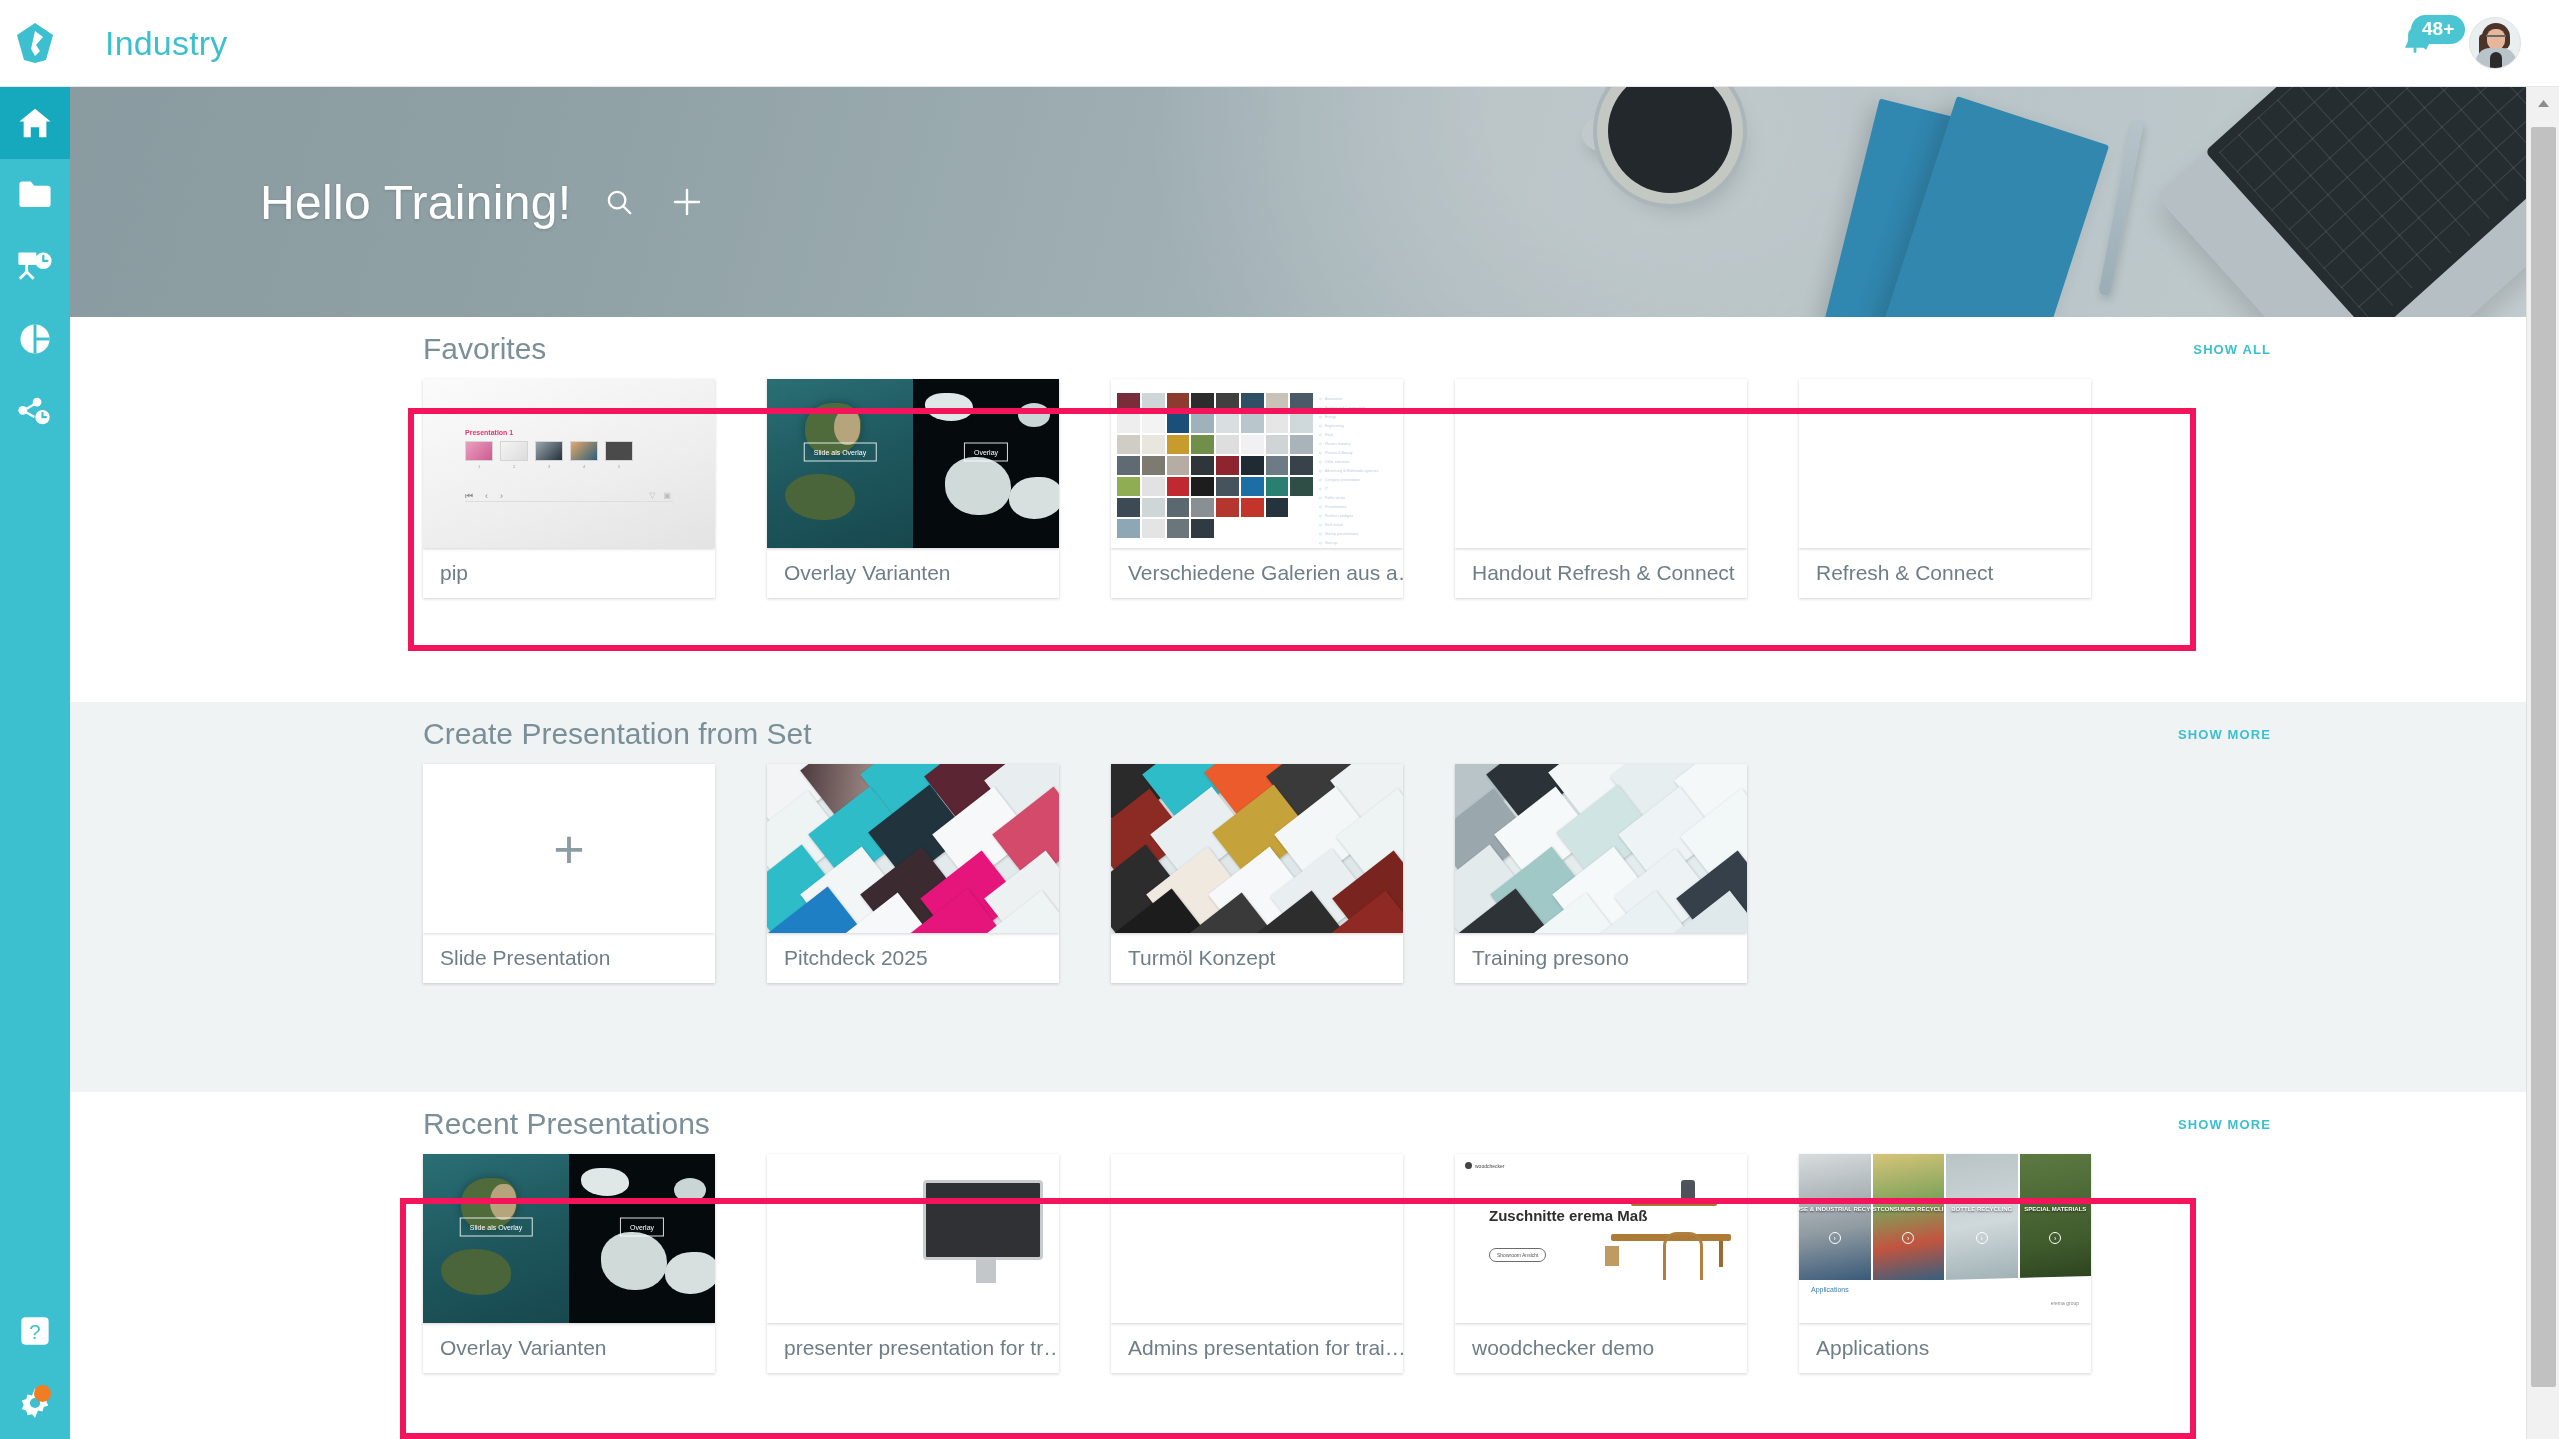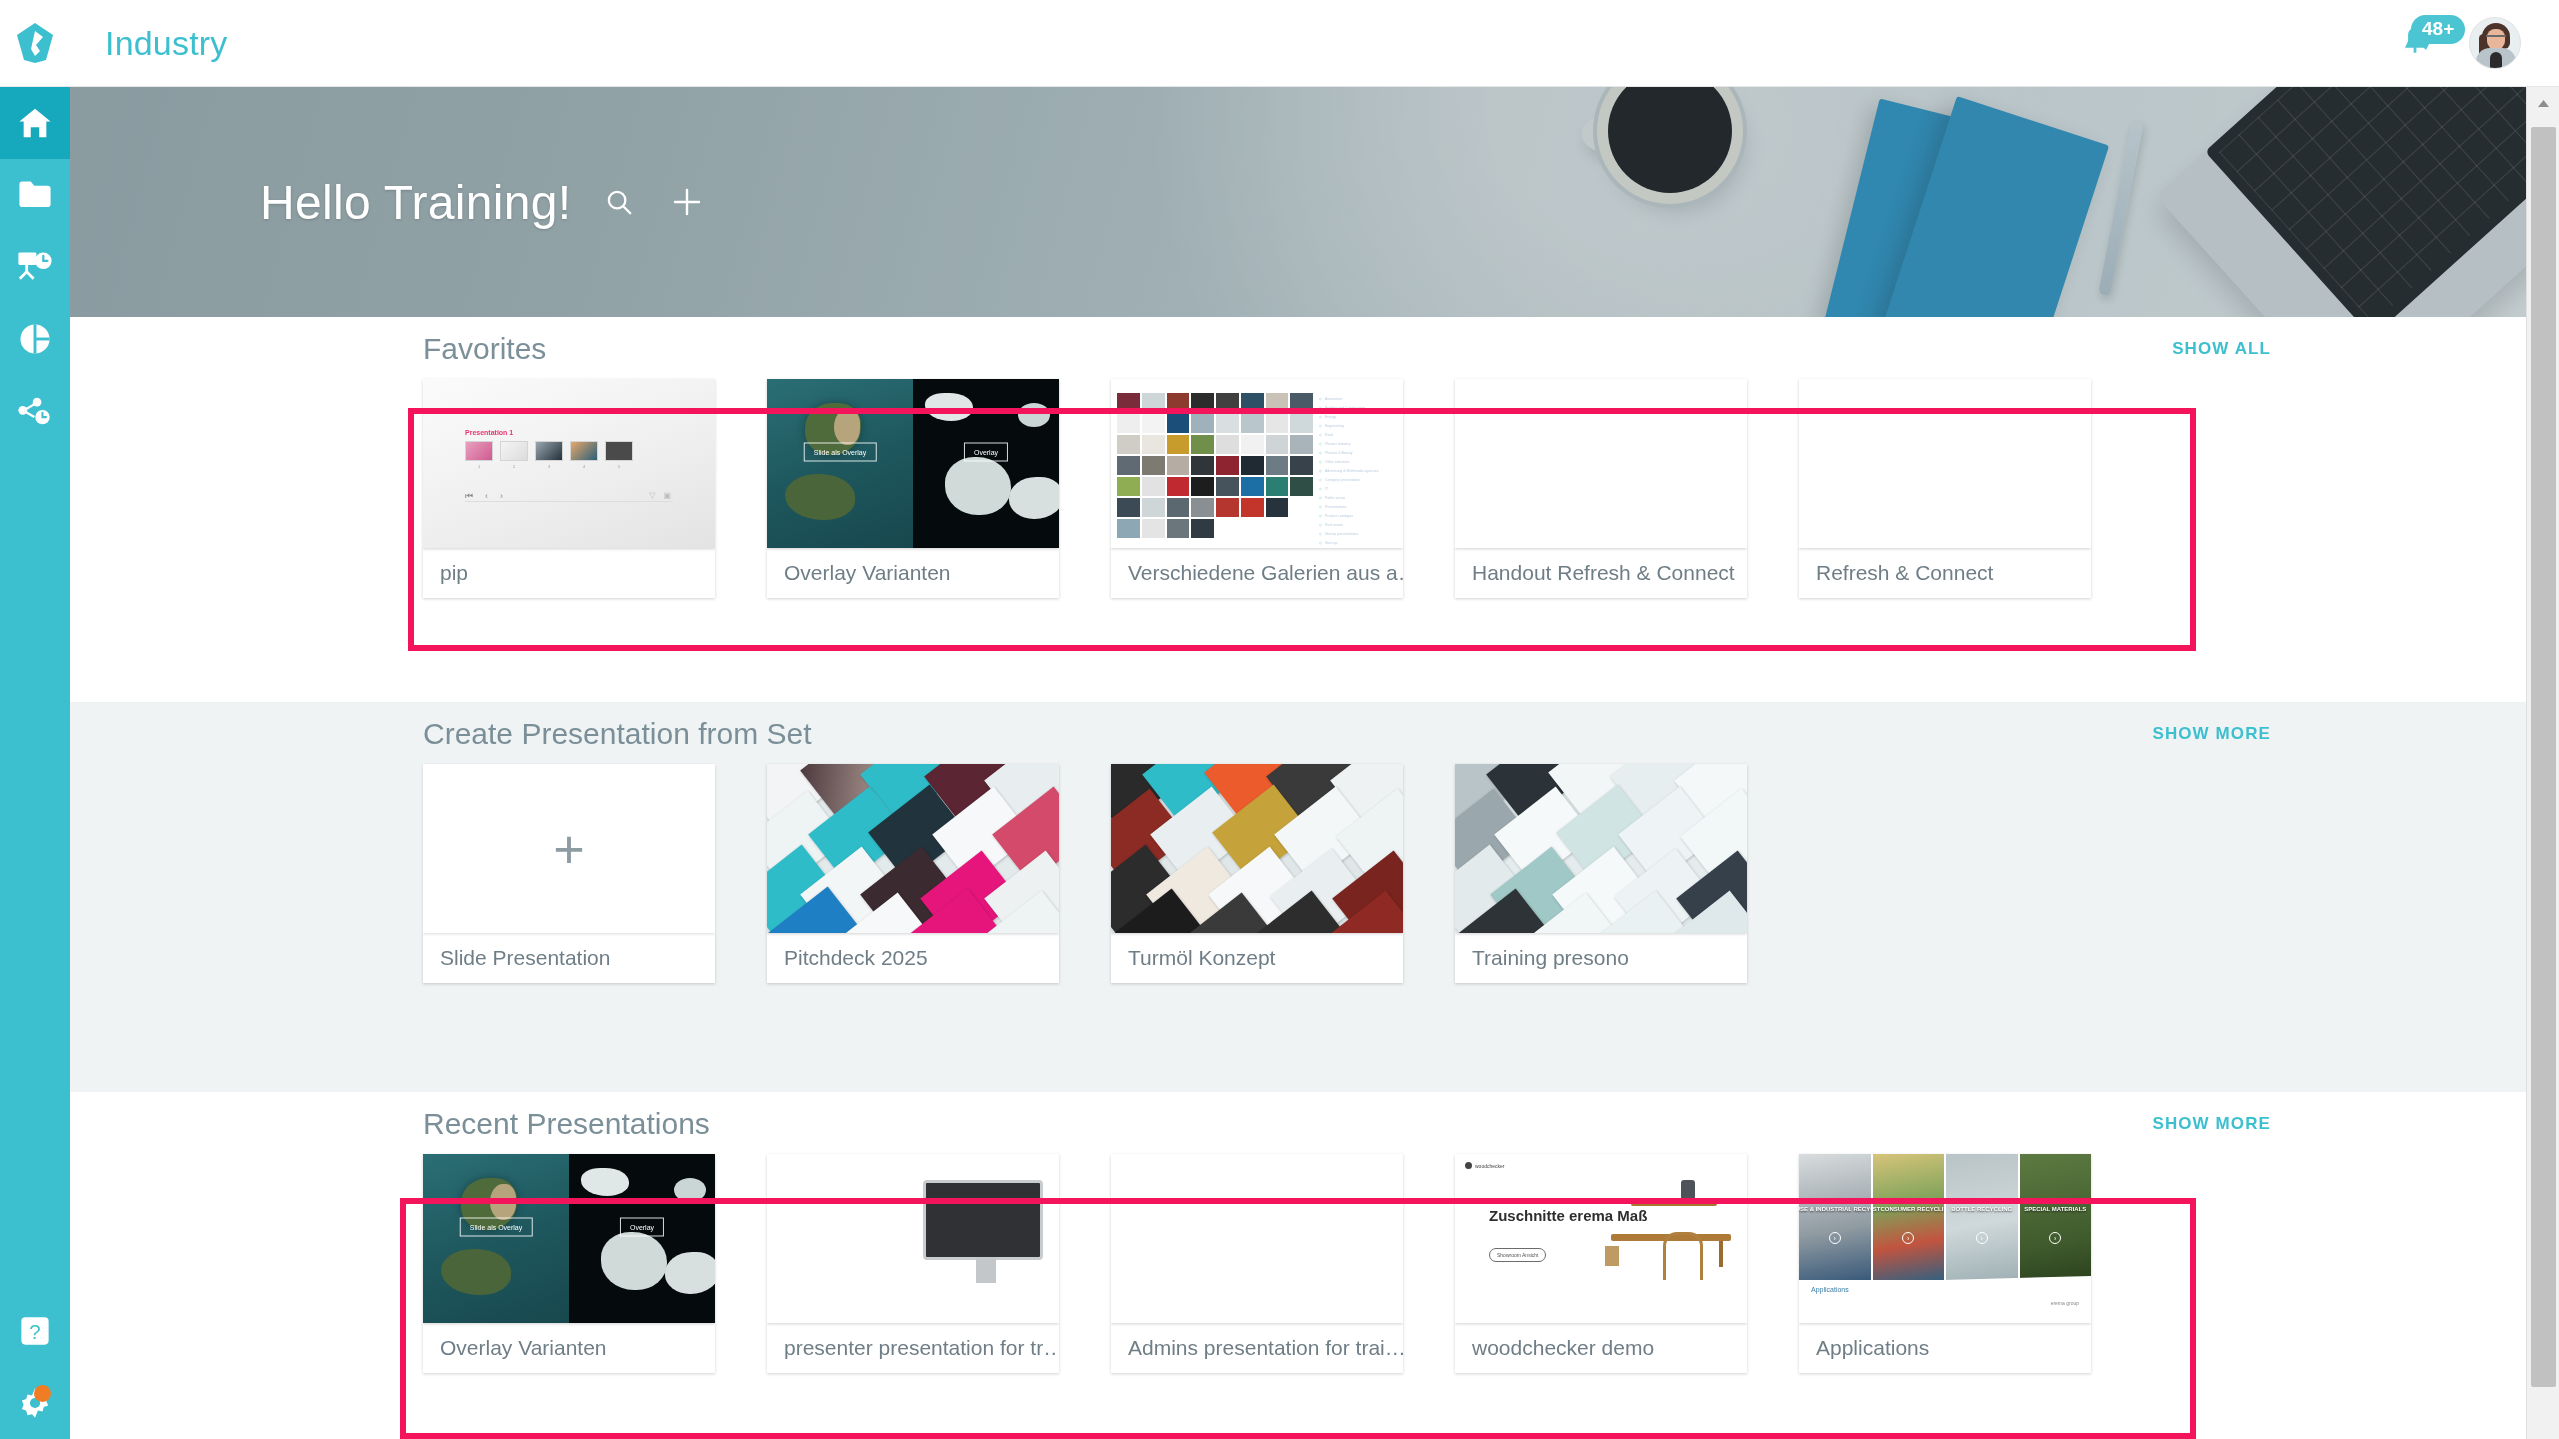--- a/index.html
+++ b/index.html
@@ -129,21 +129,21 @@
   .sec-favorites{ top:317px; height:385px; background:#ffffff; }
   .sec-sets{ top:702px; height:390px; background:#eff3f4; }
   .sec-recent{ top:1092px; height:347px; background:#ffffff; }
 
   .sec-head{
     position:absolute; left:353px; right:255px; top:0; height:64px;
     display:flex; align-items:center;
   }
   .sec-title{ font-size:30px; color:#7b8f99; font-weight:400; }
   .sec-link{
-    margin-left:auto; font-size:17px; color:#3cbfcf; font-weight:600;
+    margin-left:auto; font-size:13px; color:#3cbfcf; font-weight:600;
     letter-spacing:1.1px; cursor:pointer;
   }
 
   .row{ position:absolute; left:353px; top:62px; display:flex; gap:52px; }
 
   .card{ width:292px; cursor:pointer; }
   .card-thumb{
     width:292px; height:169px; background:#ffffff; overflow:hidden; position:relative;
     box-shadow:0 1px 3px rgba(0,0,0,.18);
   }

